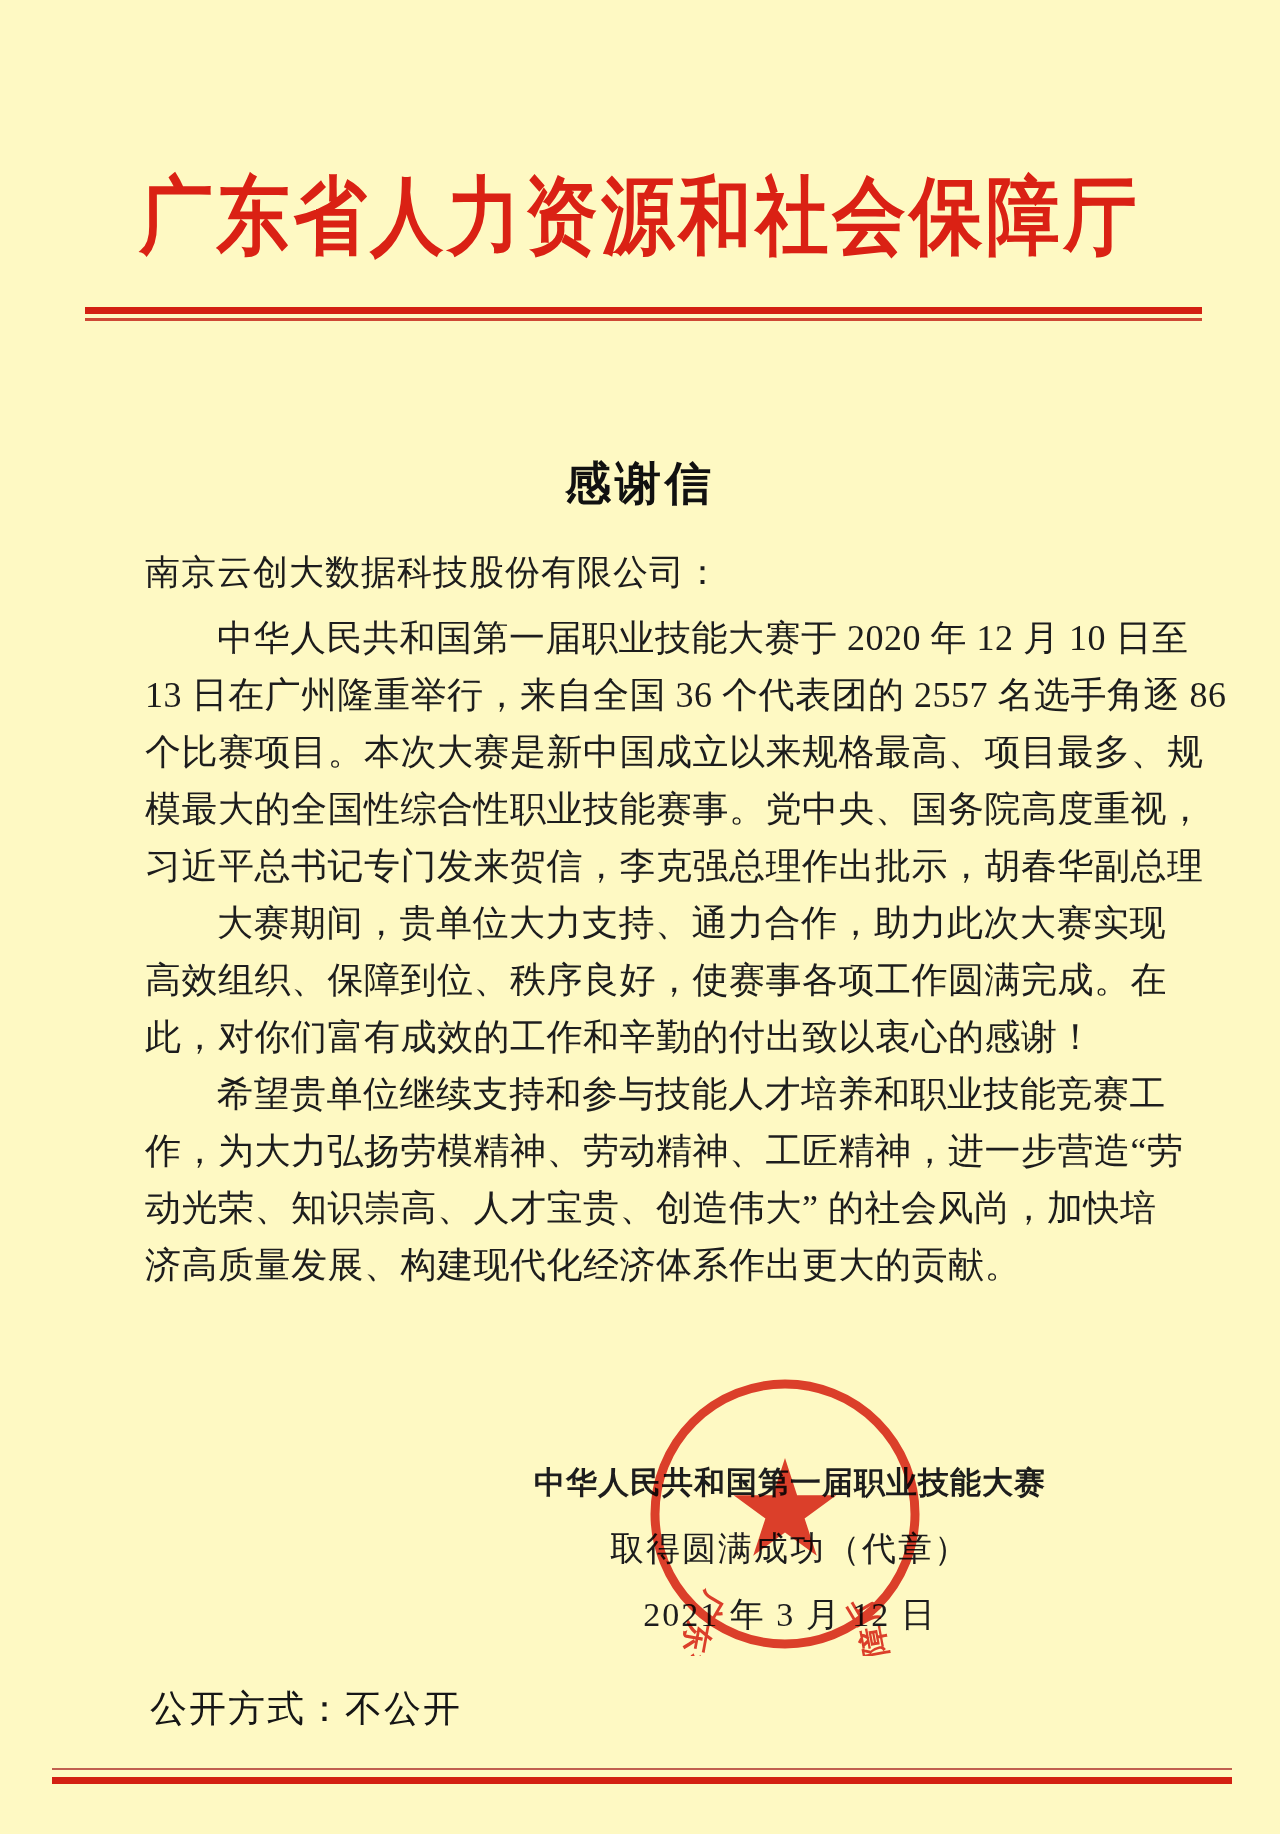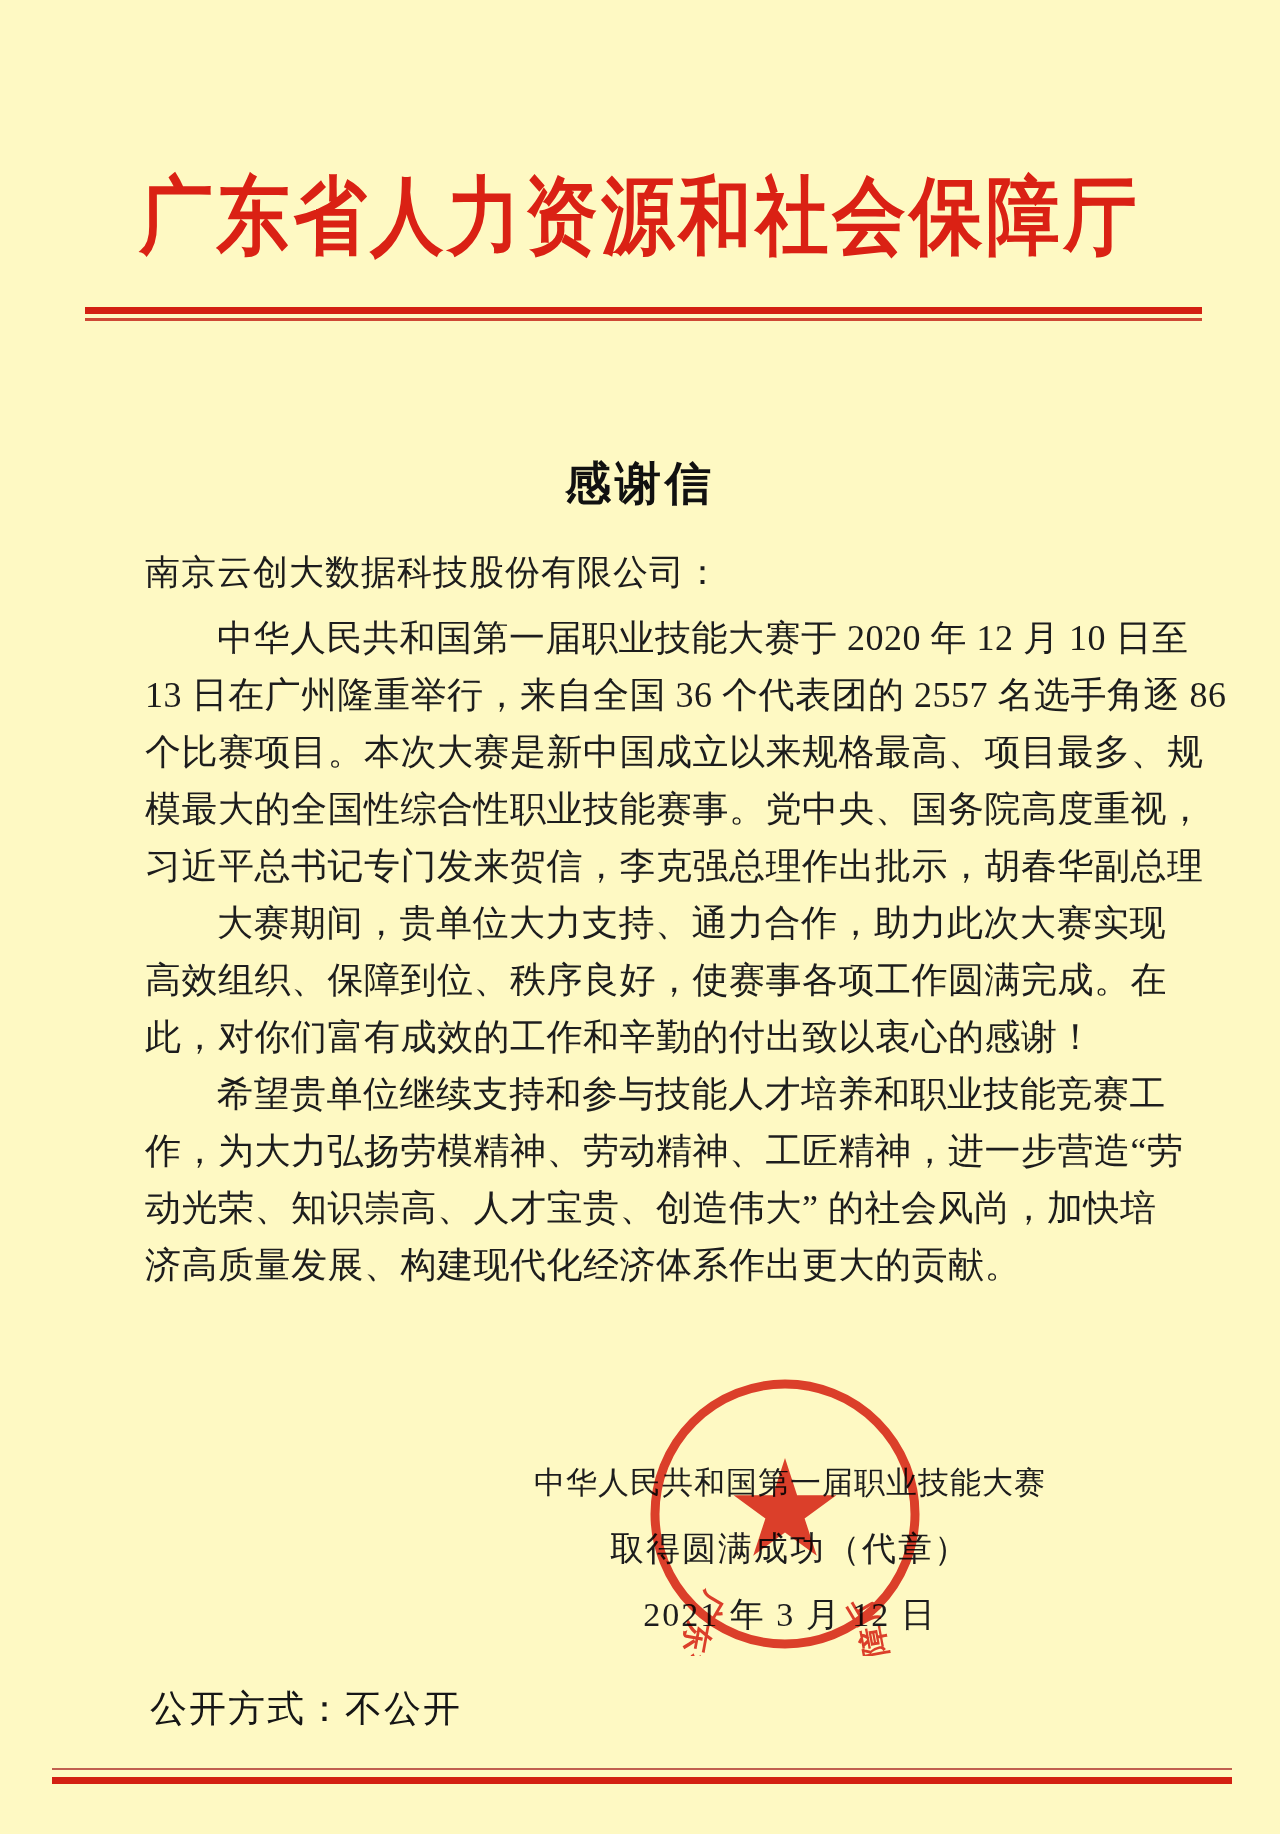--- a/index.html
+++ b/index.html
@@ -59,21 +59,21 @@
     white-space:nowrap;
   }
   .bline.nf{text-align-last:left;}
   .bline.ind{text-indent:72px;}
   
   .signature{
     position:absolute;top:1450px;left:495px;width:590px;
     text-align:center;
     line-height:66px;
   }
-  .sig-org{font-size:31px;letter-spacing:1px;}
+  .sig-org{font-size:31px;letter-spacing:1px;font-weight:bold;}
   .sig-office{font-size:34px;letter-spacing:2px;}
   .sig-date{font-size:34px;letter-spacing:2px;}
   
   .stamp{
     position:absolute;left:643px;top:1372px;
     width:284px;height:284px;
     mix-blend-mode:multiply;
     opacity:.88;
   }
   .seal-ring{fill:none;stroke:#d8251a;stroke-width:9px;}

